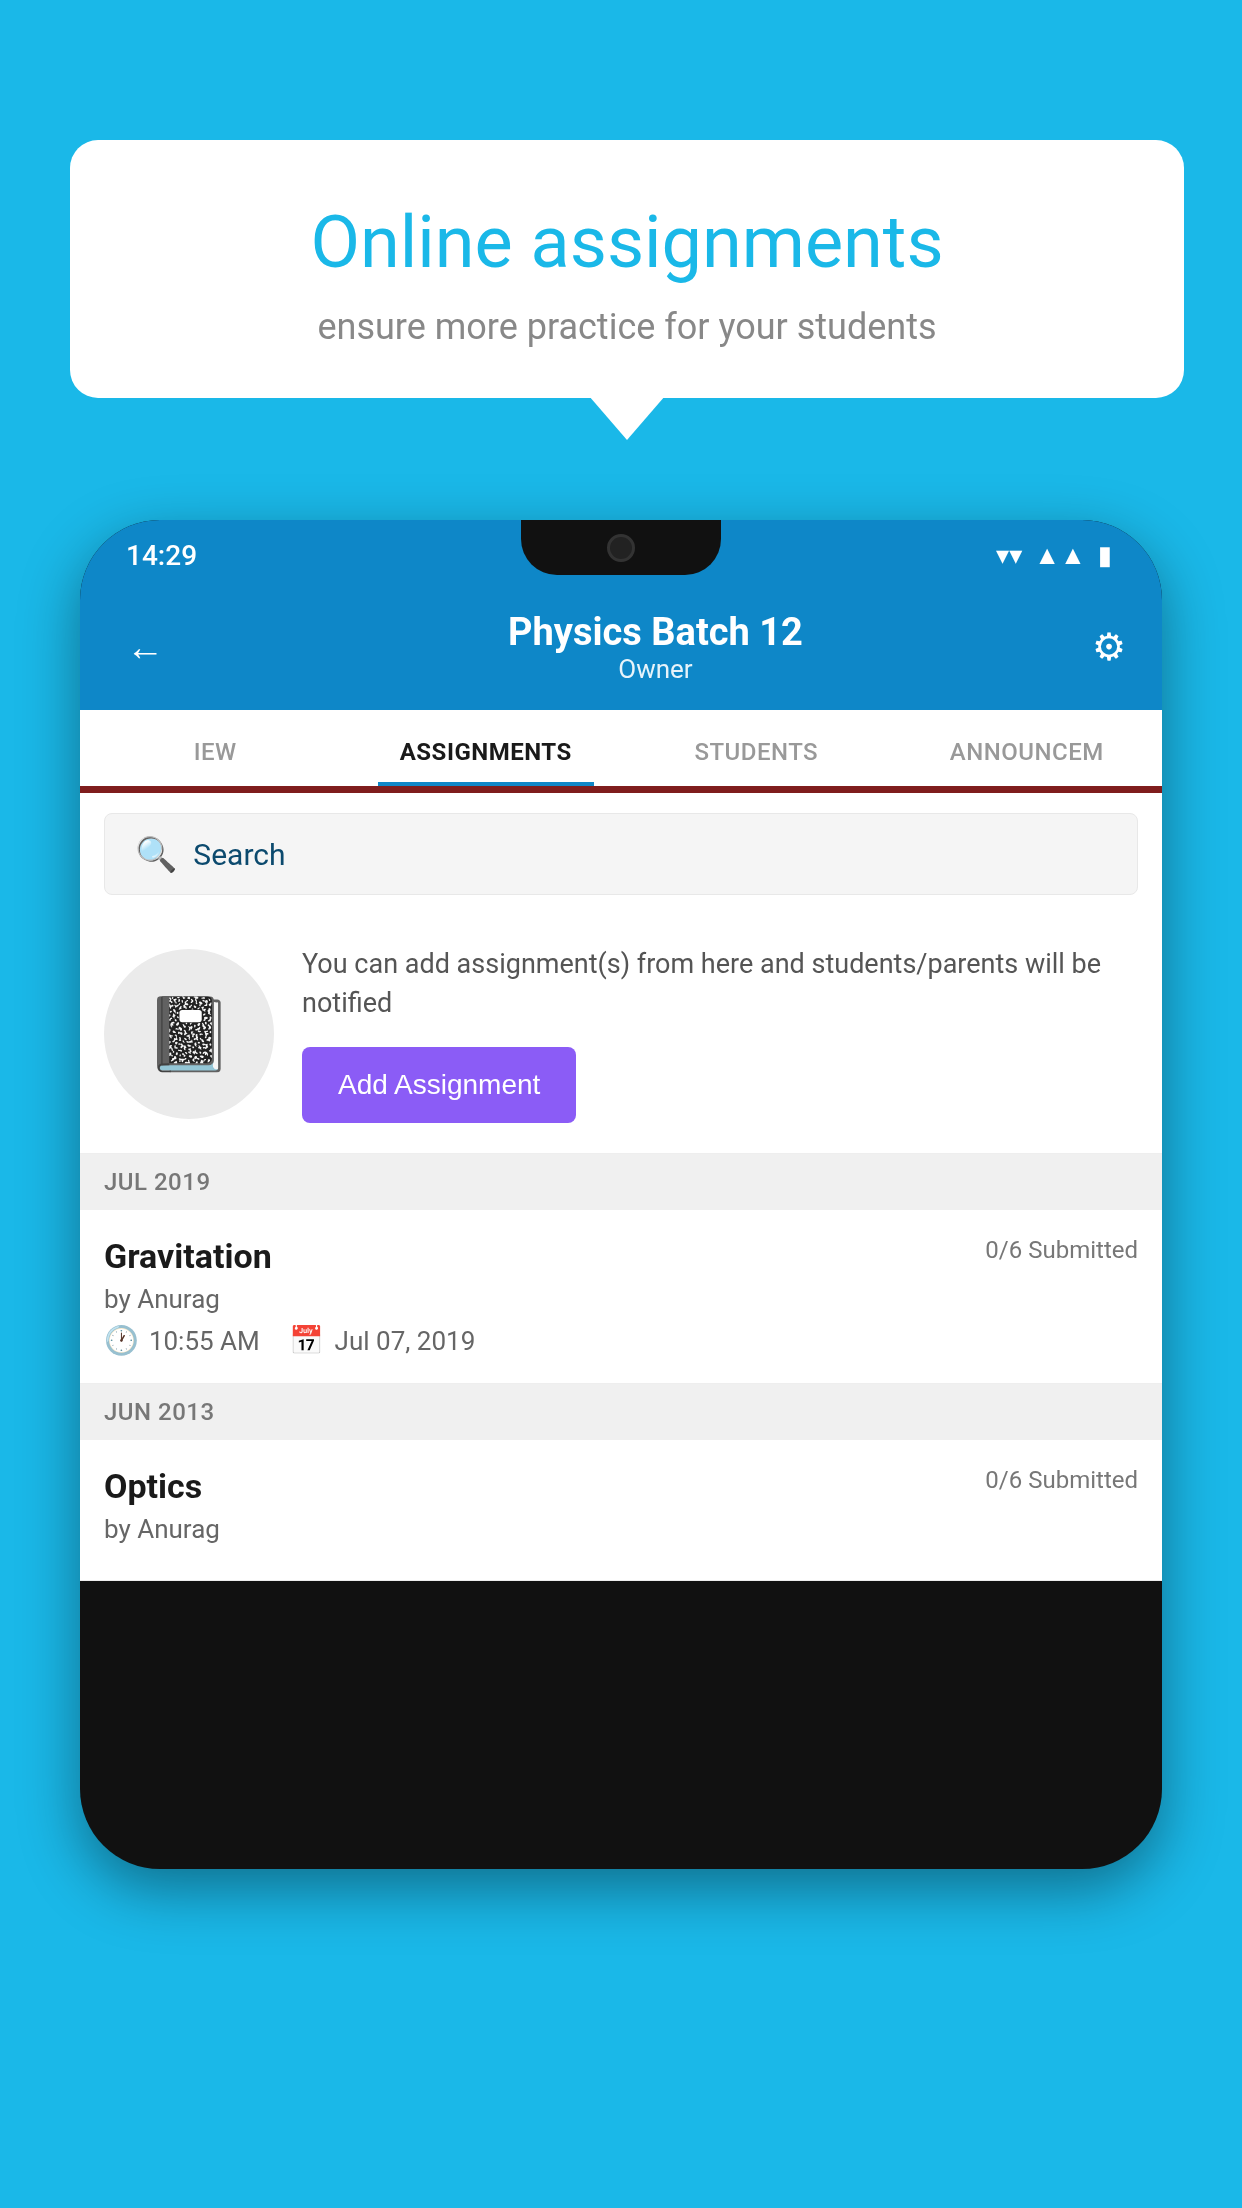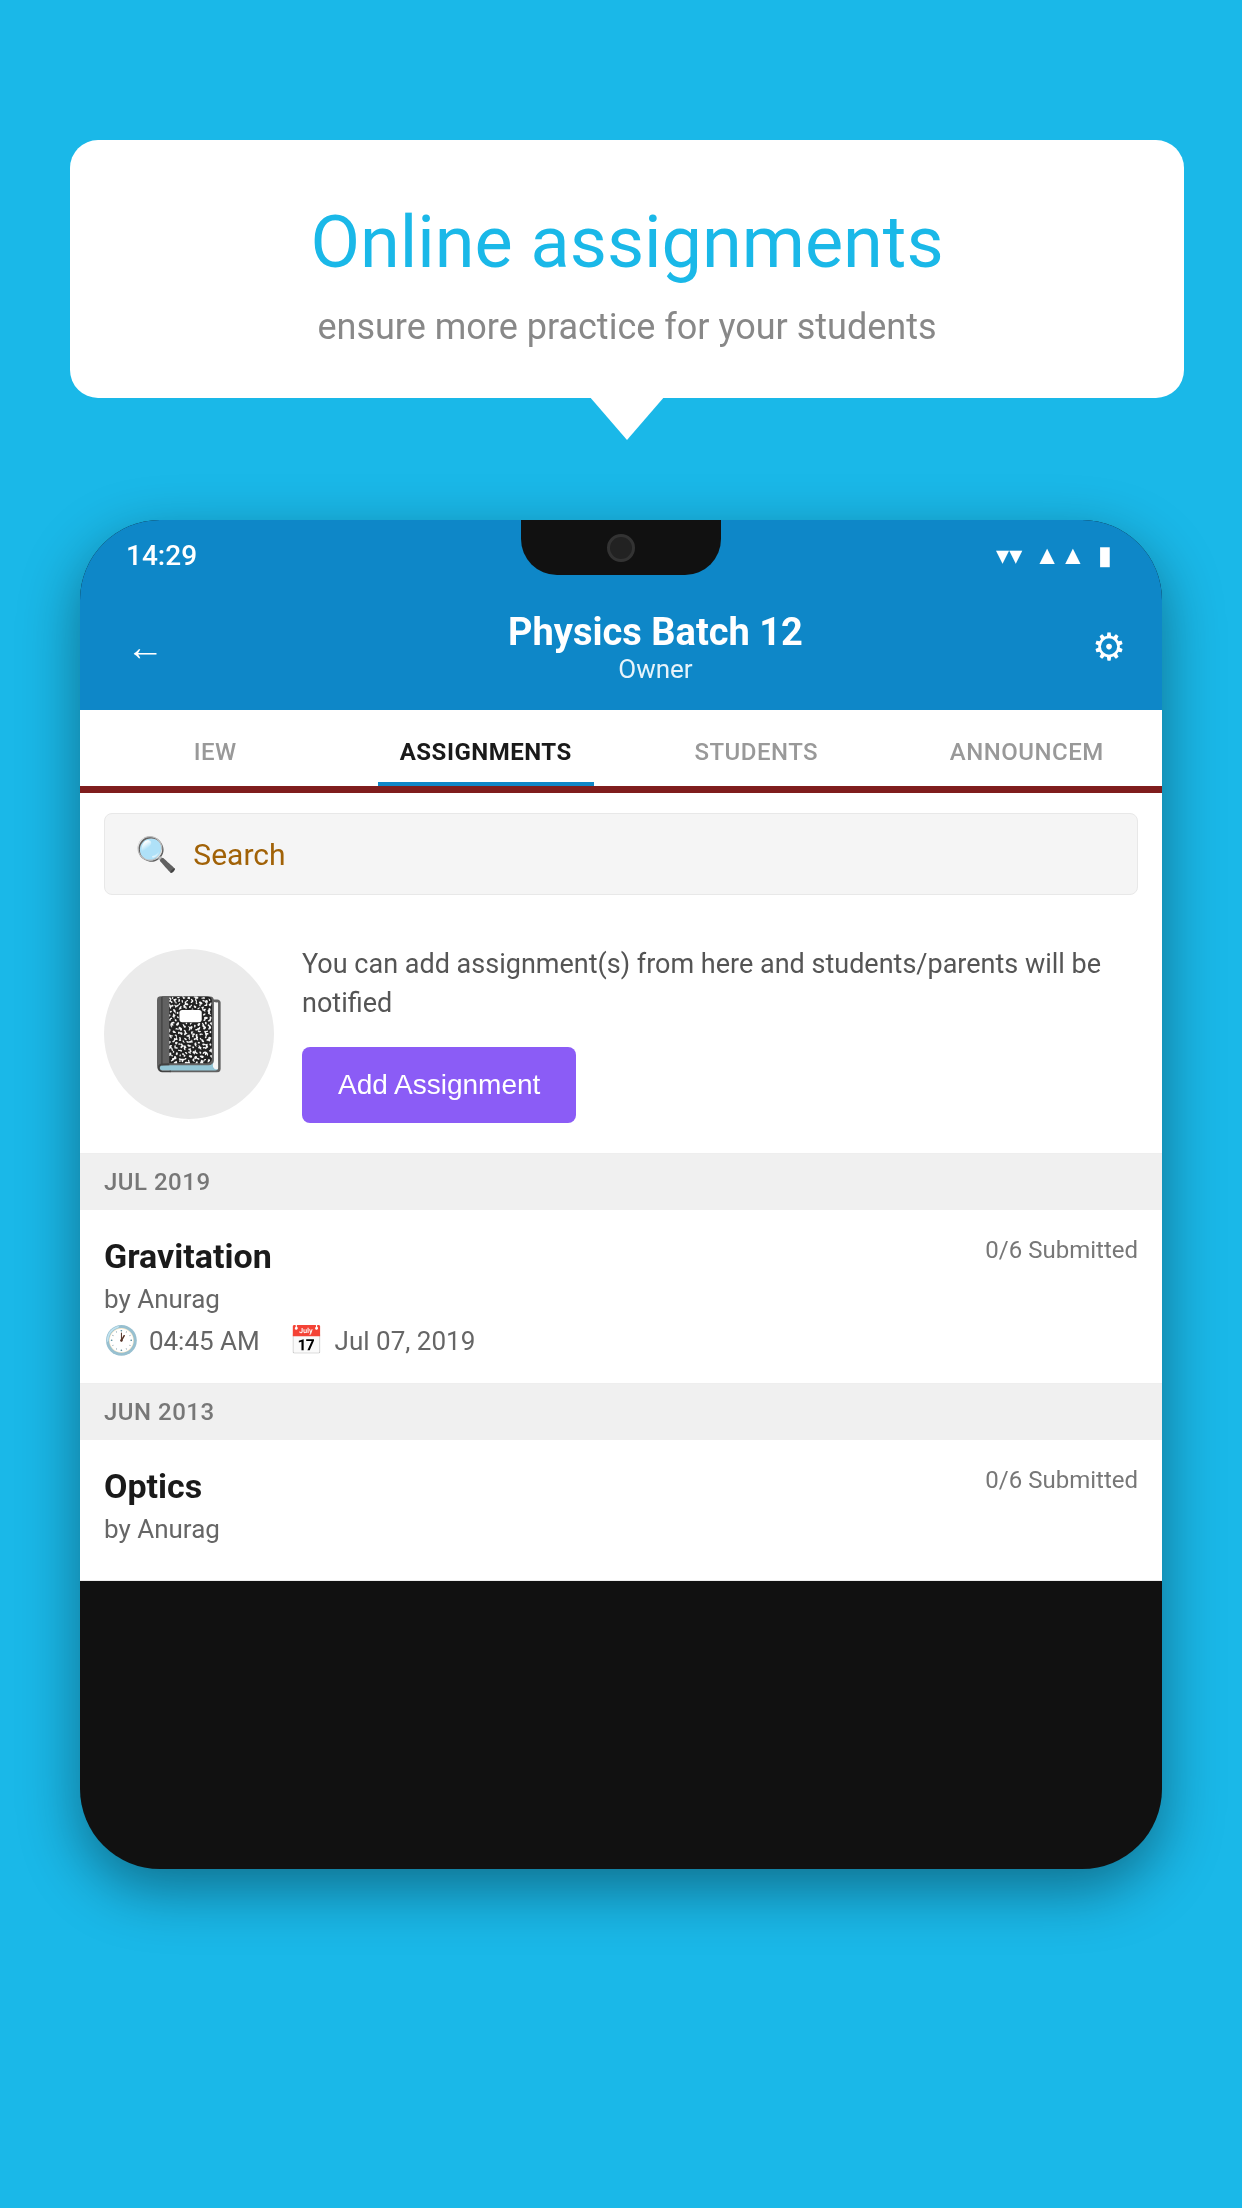--- a/index.html
+++ b/index.html
@@ -227,21 +227,21 @@
       border: 1px solid #e8e8e8;
     }
 
     .search-icon-wrap {
       color: #aaa;
       font-size: 34px;
     }
 
     .search-text {
       font-size: 30px;
-      color: #a16207;
+      color: #0c4a6e;
     }
 
     
     .assignment-promo {
       padding: 30px 24px;
       display: flex;
       align-items: center;
       gap: 28px;
       border-bottom: 1px solid #eee;
     }
@@ -418,21 +418,21 @@
 
       <div class="assignment-item">
         <div class="assignment-row-top">
           <span class="assignment-name">Gravitation</span>
           <span class="submitted-badge">0/6 Submitted</span>
         </div>
         <div class="assignment-by">by Anurag</div>
         <div class="assignment-meta">
           <div class="meta-item">
             <span class="meta-icon">🕐</span>
-            <span>04:45 AM</span>
+            <span>10:55 AM</span>
           </div>
           <div class="meta-item">
             <span class="meta-icon">📅</span>
             <span>Jul 07, 2019</span>
           </div>
         </div>
       </div>
 
       <div class="section-header">JUN 2013</div>
 

